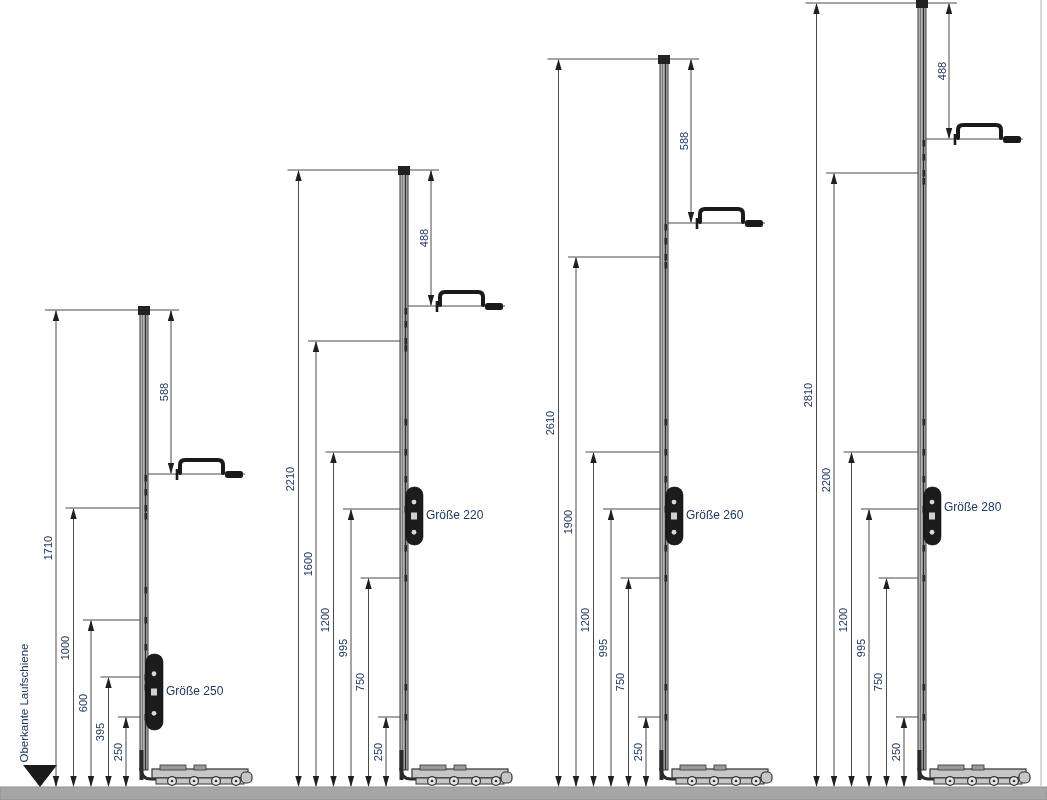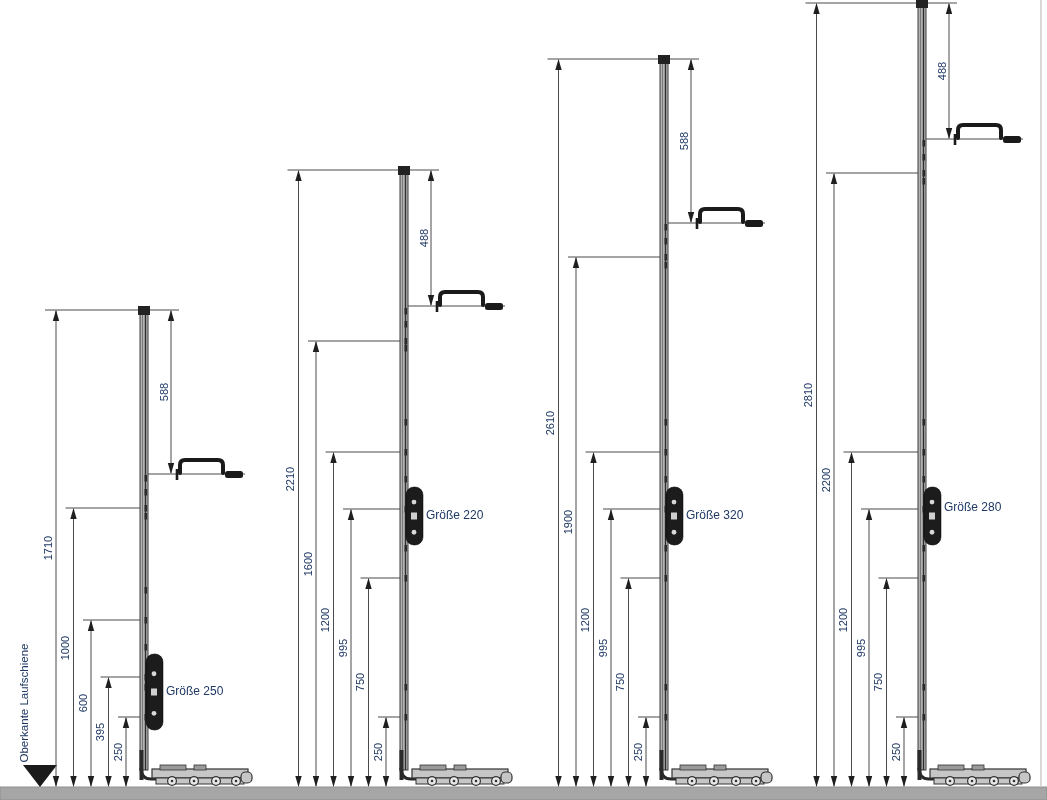--- a/index.html
+++ b/index.html
@@ -322,15 +322,15 @@
       <circle cx="994" cy="781" r="1.3" fill="#333"></circle>
       <circle cx="1014" cy="781" r="4.4" fill="#e8e8e8" stroke="#333" stroke-width="1.2"></circle>
       <circle cx="1014" cy="781" r="1.3" fill="#333"></circle>
       <rect x="1019" y="772" width="11" height="11" rx="4.5" fill="#c6c6c6" stroke="#333" stroke-width="1.2"></rect>
     </svg>
 
   <div class="ref-label" style="color: rgb(31, 56, 100);">Oberkante Laufschiene</div>
 
   <div class="size-label" style="left: 166px; top: 684px; color: rgb(31, 56, 100);">Größe 250</div>
   <div class="size-label" style="left: 426px; top: 508px; color: rgb(31, 56, 100);">Größe 220</div>
-  <div class="size-label" style="left: 686px; top: 508px; color: rgb(31, 56, 100);">Größe 320</div>
+  <div class="size-label" style="left: 686px; top: 508px; color: rgb(31, 56, 100);">Größe 260</div>
   <div class="size-label" style="left: 944px; top: 500px; color: rgb(31, 56, 100);">Größe 280</div>
 </div>
 
 </body></html>

